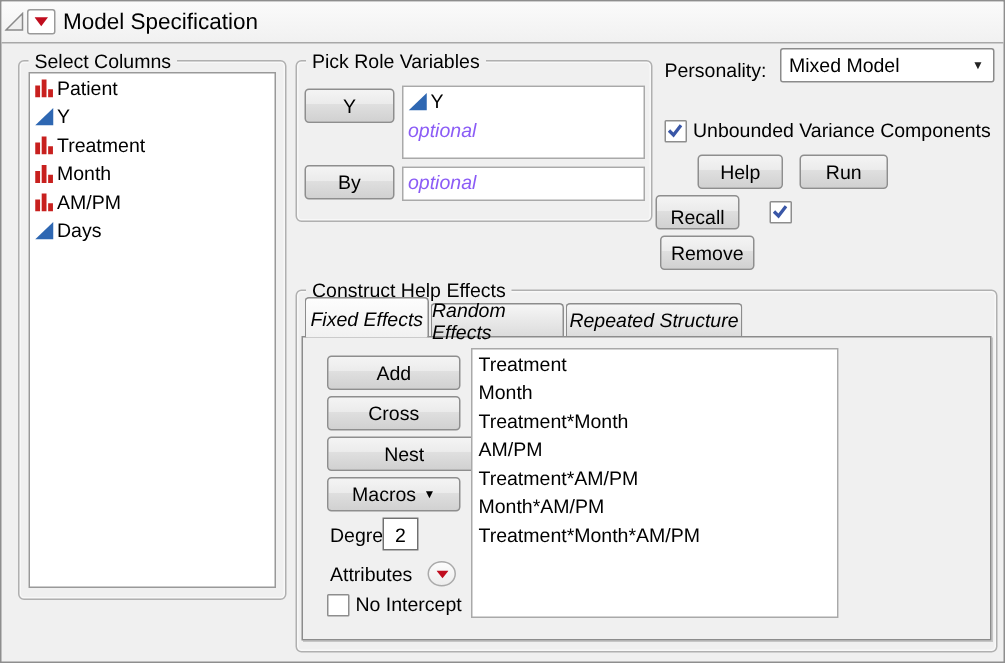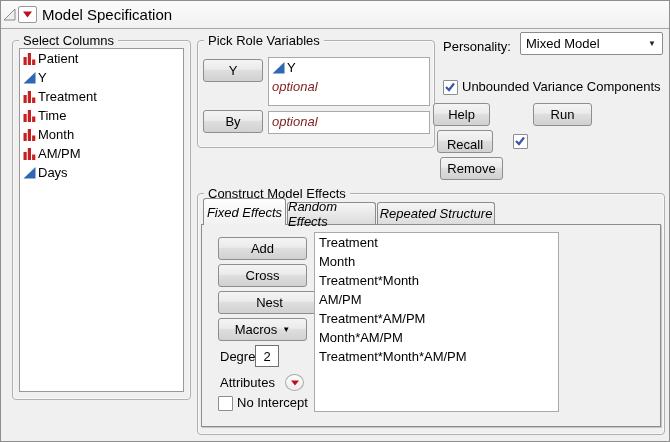--- a/index.html
+++ b/index.html
@@ -34,21 +34,21 @@
   .group-label{
     position:absolute;top:-8px;left:6px;background:#f0f0f0;padding:0 4px;
     white-space:nowrap;line-height:15px;
   }
   
   .listbox{
     position:absolute;background:#fff;border:1px solid #999;overflow:hidden;
   }
   .row{display:flex;align-items:center;height:19px;padding-left:3px;gap:2px;white-space:nowrap;}
   .row svg{flex:0 0 auto;}
-  .optional{font-style:italic;color:#7f1d1d;text-align:center;}
+  .optional{font-style:italic;color:#8b5cf6;text-align:center;}
   .effect-row{height:19px;line-height:19px;padding-left:4px;white-space:nowrap;}
   
   .btn{
     position:absolute;
     background:linear-gradient(to bottom,#f4f4f4 0%,#ebebeb 45%,#dfdfdf 46%,#d1d1d1 100%);
     border:1px solid #8e8e8e;border-radius:3px;
     display:flex;align-items:center;justify-content:center;
     font-size:13px;cursor:pointer;box-sizing:border-box;
   }
   .btn .darr{font-size:8px;margin-left:5px;}
@@ -136,29 +136,20 @@
         <div class="row col-item nominal">
           <svg class="ic-nominal" width="13" height="13">
             <rect x="0.5" y="5" width="3.2" height="8" fill="#c8201e"></rect>
             <rect x="4.8" y="1" width="3.2" height="12" fill="#c8201e"></rect>
             <rect x="9.1" y="7.5" width="3.2" height="5.5" fill="#c8201e"></rect>
           </svg>
 
           <span>Treatment</span>
         </div>
 
-        <div class="row col-item nominal">
-          <svg class="ic-nominal" width="13" height="13">
-            <rect x="0.5" y="5" width="3.2" height="8" fill="#c8201e"></rect>
-            <rect x="4.8" y="1" width="3.2" height="12" fill="#c8201e"></rect>
-            <rect x="9.1" y="7.5" width="3.2" height="5.5" fill="#c8201e"></rect>
-          </svg>
-
-          <span>Time</span>
-        </div>
 
         <div class="row col-item nominal">
           <svg class="ic-nominal" width="13" height="13">
             <rect x="0.5" y="5" width="3.2" height="8" fill="#c8201e"></rect>
             <rect x="4.8" y="1" width="3.2" height="12" fill="#c8201e"></rect>
             <rect x="9.1" y="7.5" width="3.2" height="5.5" fill="#c8201e"></rect>
           </svg>
 
           <span>Month</span>
         </div>
@@ -213,40 +204,40 @@
     <span class="arr">▼</span>
   </div>
 
   <span class="checkbox checked" style="left:442px;top:79px;">
     <svg width="10" height="10">
         <path d="M1 5 L4 8 L9 1.5" stroke="#3a57a7" stroke-width="2.2" fill="none"></path>
       </svg>
   </span>
   <span class="cb-label" style="left:461px;top:78px;">Unbounded Variance Components</span>
 
-  <div class="btn" style="left:432px;top:102px;width:57px;height:23px;">
+  <div class="btn" style="left:464px;top:102px;width:57px;height:23px;">
     <span>Help</span>
   </div>
   <div class="btn" style="left:532px;top:102px;width:59px;height:23px;">
     <span>Run</span>
   </div>
   <div class="btn" style="left:436px;top:129px;width:56px;height:23px;align-items:flex-end;">
     <span>Recall</span>
   </div>
   <span class="checkbox checked" style="left:512px;top:133px;">
     <svg width="10" height="10">
         <path d="M1 5 L4 8 L9 1.5" stroke="#3a57a7" stroke-width="2.2" fill="none"></path>
       </svg>
   </span>
   <div class="btn" style="left:439px;top:156px;width:63px;height:23px;">
     <span>Remove</span>
   </div>
 
   <div class="groupbox" style="left:196px;top:192px;width:466px;height:240px;">
-    <span class="group-label">Construct Model Effects</span>
+    <span class="group-label">Construct Help Effects</span>
   </div>
 
   <div class="tab active" style="left:202px;top:197px;width:83px;height:27px;">
     <span>Fixed Effects</span>
   </div>
   <div class="tab" style="left:286px;top:201px;width:89px;height:22px;">
     <span>Random Effects</span>
   </div>
   <div class="tab" style="left:376px;top:201px;width:118px;height:22px;">
     <span>Repeated Structure</span>

